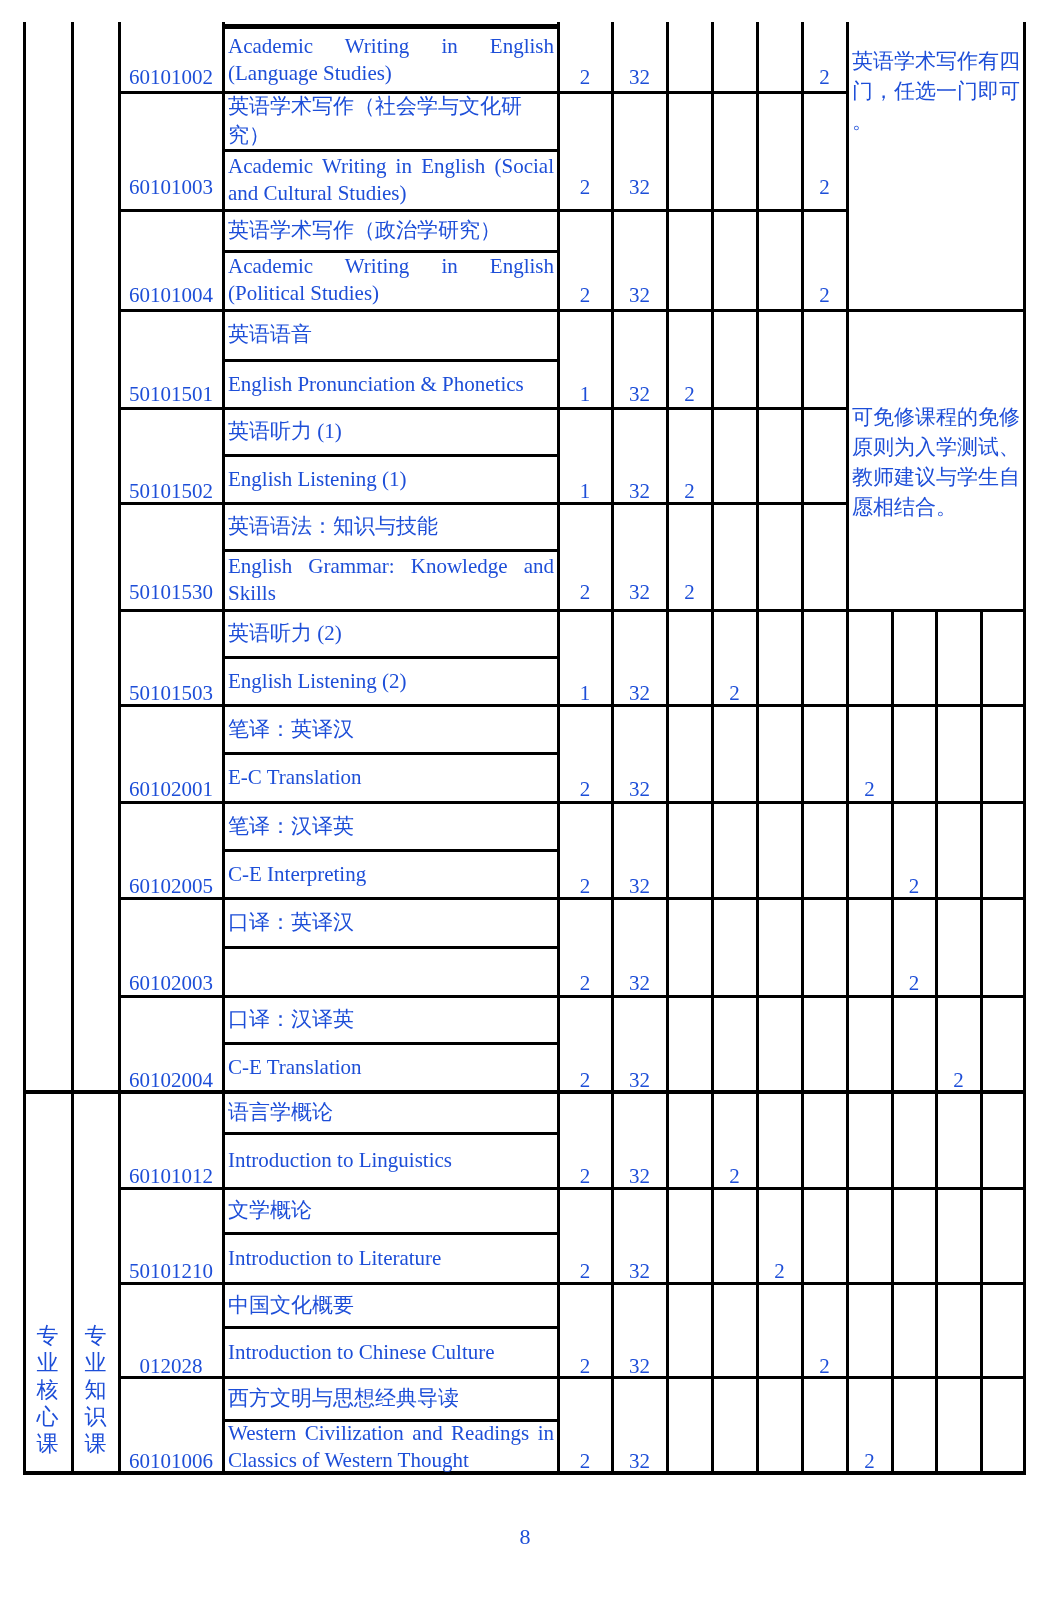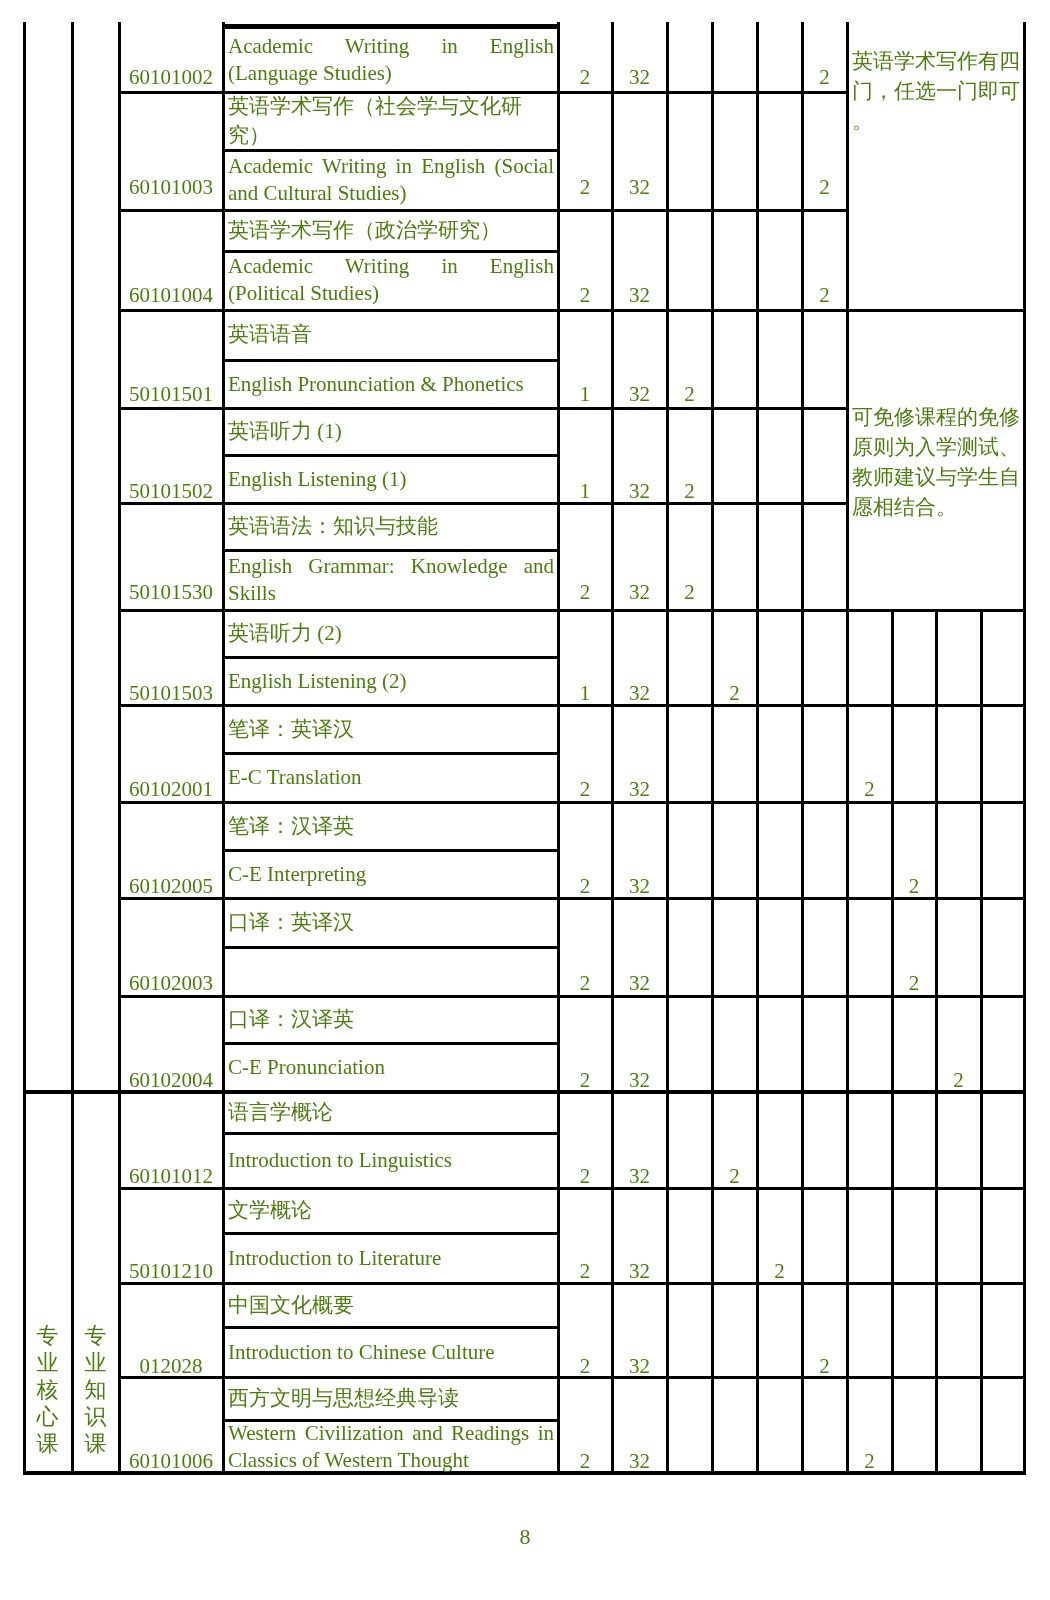--- a/index.html
+++ b/index.html
@@ -1,19 +1,19 @@
 <!DOCTYPE html>
 <html><head>
 <meta charset="utf-8">
 <style>
   html,body { margin:0; padding:0; background:#e8e8e8; }
   .page {
     position:relative; width:1050px; height:1600px; background:#ffffff;
     margin:0 auto; overflow:hidden;
-    font-family:"Liberation Serif","DejaVu Serif",serif; color:#4d7c0f;
+    font-family:"Liberation Serif","DejaVu Serif",serif; color:#1d4ed8;
   }
   .table { position:absolute; left:23px; top:22px; width:1003px; height:1455px; }
   .vline,.hline { position:absolute; background:#000; }
   .cell {
     position:absolute; display:flex; align-items:center; box-sizing:border-box;
     font-size:21px; line-height:27px; overflow:hidden;
   }
   .num  { justify-content:center;margin-top:36px; }
   .name { padding:0 4px 0 5px; }
   .name .txt { width:100%; }
@@ -185,21 +185,21 @@
         <div class="txt">口译：英译汉</div>
       </div>
       <div class="cell num" style="left: 535px; top: 876px; width: 54px; height: 98px;">2</div>
       <div class="cell num" style="left: 589px; top: 876px; width: 55px; height: 98px;">32</div>
       <div class="cell num" style="left: 869px; top: 876px; width: 44px; height: 98px;">2</div>
       <div class="cell num" style="left: 96px; top: 974px; width: 104px; height: 96px;">60102004</div>
       <div class="cell name name-cn" style="left: 200px; top: 974px; width: 335px; height: 47px;">
         <div class="txt">口译：汉译英</div>
       </div>
       <div class="cell name name-en" style="left: 200px; top: 1021px; width: 335px; height: 49px;">
-        <div class="txt">C-E Pronunciation</div>
+        <div class="txt">C-E Translation</div>
       </div>
       <div class="cell num" style="left: 535px; top: 974px; width: 54px; height: 96px;">2</div>
       <div class="cell num" style="left: 589px; top: 974px; width: 55px; height: 96px;">32</div>
       <div class="cell num" style="left: 913px; top: 974px; width: 45px; height: 96px;">2</div>
       <div class="cell num" style="left: 96px; top: 1070px; width: 104px; height: 96px;">60101012</div>
       <div class="cell name name-cn" style="left: 200px; top: 1070px; width: 335px; height: 41px;">
         <div class="txt">语言学概论</div>
       </div>
       <div class="cell name name-en" style="left: 200px; top: 1111px; width: 335px; height: 55px;">
         <div class="txt">Introduction to Linguistics</div>

